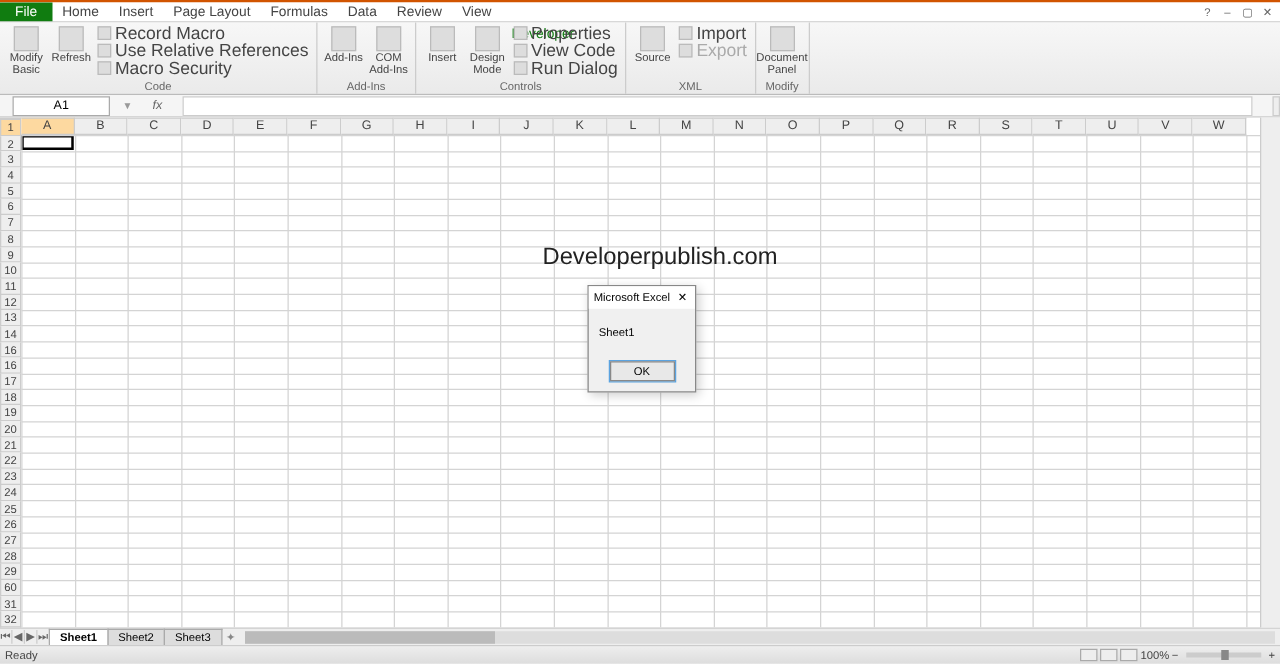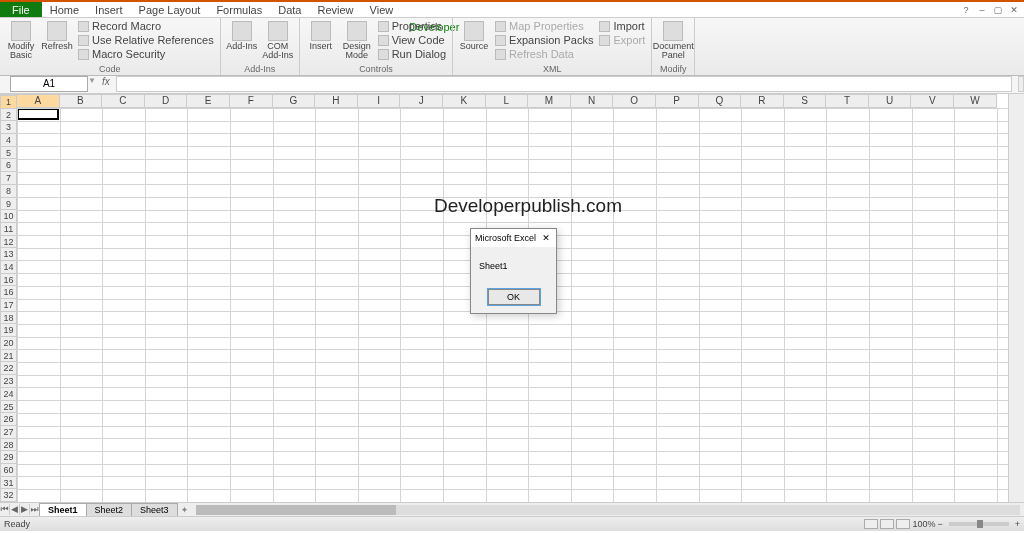--- a/index.html
+++ b/index.html
@@ -17,26 +17,26 @@
 .tab.active { color: #107c10; margin-top: 17px; }
 
 
 .ribbon { display: flex; height: 58px; background: linear-gradient(#f7f7f7,#eaeaea); border-bottom: 1px solid #bbb; }
 .group { border-right: 1px solid #ccc; display: flex; flex-direction: column; padding: 1px 4px; position: relative; }
 .group-body { display: flex; flex: 1; align-items: flex-start; gap: 2px; }
 .group-label { text-align: center; font-size: 9px; color: #666; line-height: 10px; height: 10px; }
 .big-btn { display: flex; flex-direction: column; align-items: center; justify-content: flex-start; width: 34px; padding-top: 2px; font-size: 9px; color: #444; text-align: center; line-height: 9px; }
 .big-btn .ico { width: 20px; height: 20px; background: #ddd; border: 1px solid #bbb; margin-bottom: 1px; }
 .small-col { display: flex; flex-direction: column; gap: 0; }
-.small-btn { display: flex; align-items: center; font-size: 11px; color: #444; height: 14px; padding: 0 2px; white-space: nowrap; }
+.small-btn { display: flex; align-items: center; font-size: 14px; color: #444; height: 14px; padding: 0 2px; white-space: nowrap; }
 .small-btn .ico-s { width: 11px; height: 11px; background: #ddd; border: 1px solid #bbb; margin-right: 3px; }
 .small-btn.disabled { color: #aaa; }
 
 
-.fbar { display: flex; height: 18px; border-bottom: 1px solid #ccc; background: #f5f5f5; }
+.fbar { display: flex; height: 18px; border-bottom: 1px solid #ccc; align-items: center; background: #f5f5f5; gap: 10px; }
 .namebox { width: 78px; height: 16px; border: 1px solid #aaa; background: #fff; margin-left: 10px; text-align: center; font-size: 10px; line-height: 14px; }
 .fx { margin: 0 6px; font-style: italic; color: #666; font-size: 10px; }
 .formula-input { flex: 1; height: 16px; border: 1px solid #ccc; background: #fff; margin-right: 6px; }
 .fbar-end { width: 6px; height: 16px; border: 1px solid #ccc; background: #eee; }
 
 
 .grid-wrap { display: flex; height: 408px; position: relative; }
 .rowhdrs { width: 17px; display: flex; flex-direction: column; }
 .corner { height: 14px; border: 1px solid #ccc; background: #eee; }
 .rowhdr { height: 12.7px; border: 1px solid #ccc; border-top: none; background: #eee; text-align: center; font-size: 9px; color: #444; line-height: 12px; }
@@ -172,34 +172,20 @@
       </div>
     </div>
     <div class="group-label">Controls</div>
   </div>
   <div class="group">
     <div class="group-body">
       <div class="big-btn">
           <div class="ico"></div>
           <span>Source</span>
         </div>
-      <div class="small-col">
-        <div class="small-btn disabled">
-            <div class="ico-s"></div>
-            <span>Map Properties</span>
-          </div>
-        <div class="small-btn">
-            <div class="ico-s"></div>
-            <span>Expansion Packs</span>
-          </div>
-        <div class="small-btn disabled">
-            <div class="ico-s"></div>
-            <span>Refresh Data</span>
-          </div>
-      </div>
       <div class="small-col">
         <div class="small-btn">
             <div class="ico-s"></div>
             <span>Import</span>
           </div>
         <div class="small-btn disabled">
             <div class="ico-s"></div>
             <span>Export</span>
           </div>
       </div>

